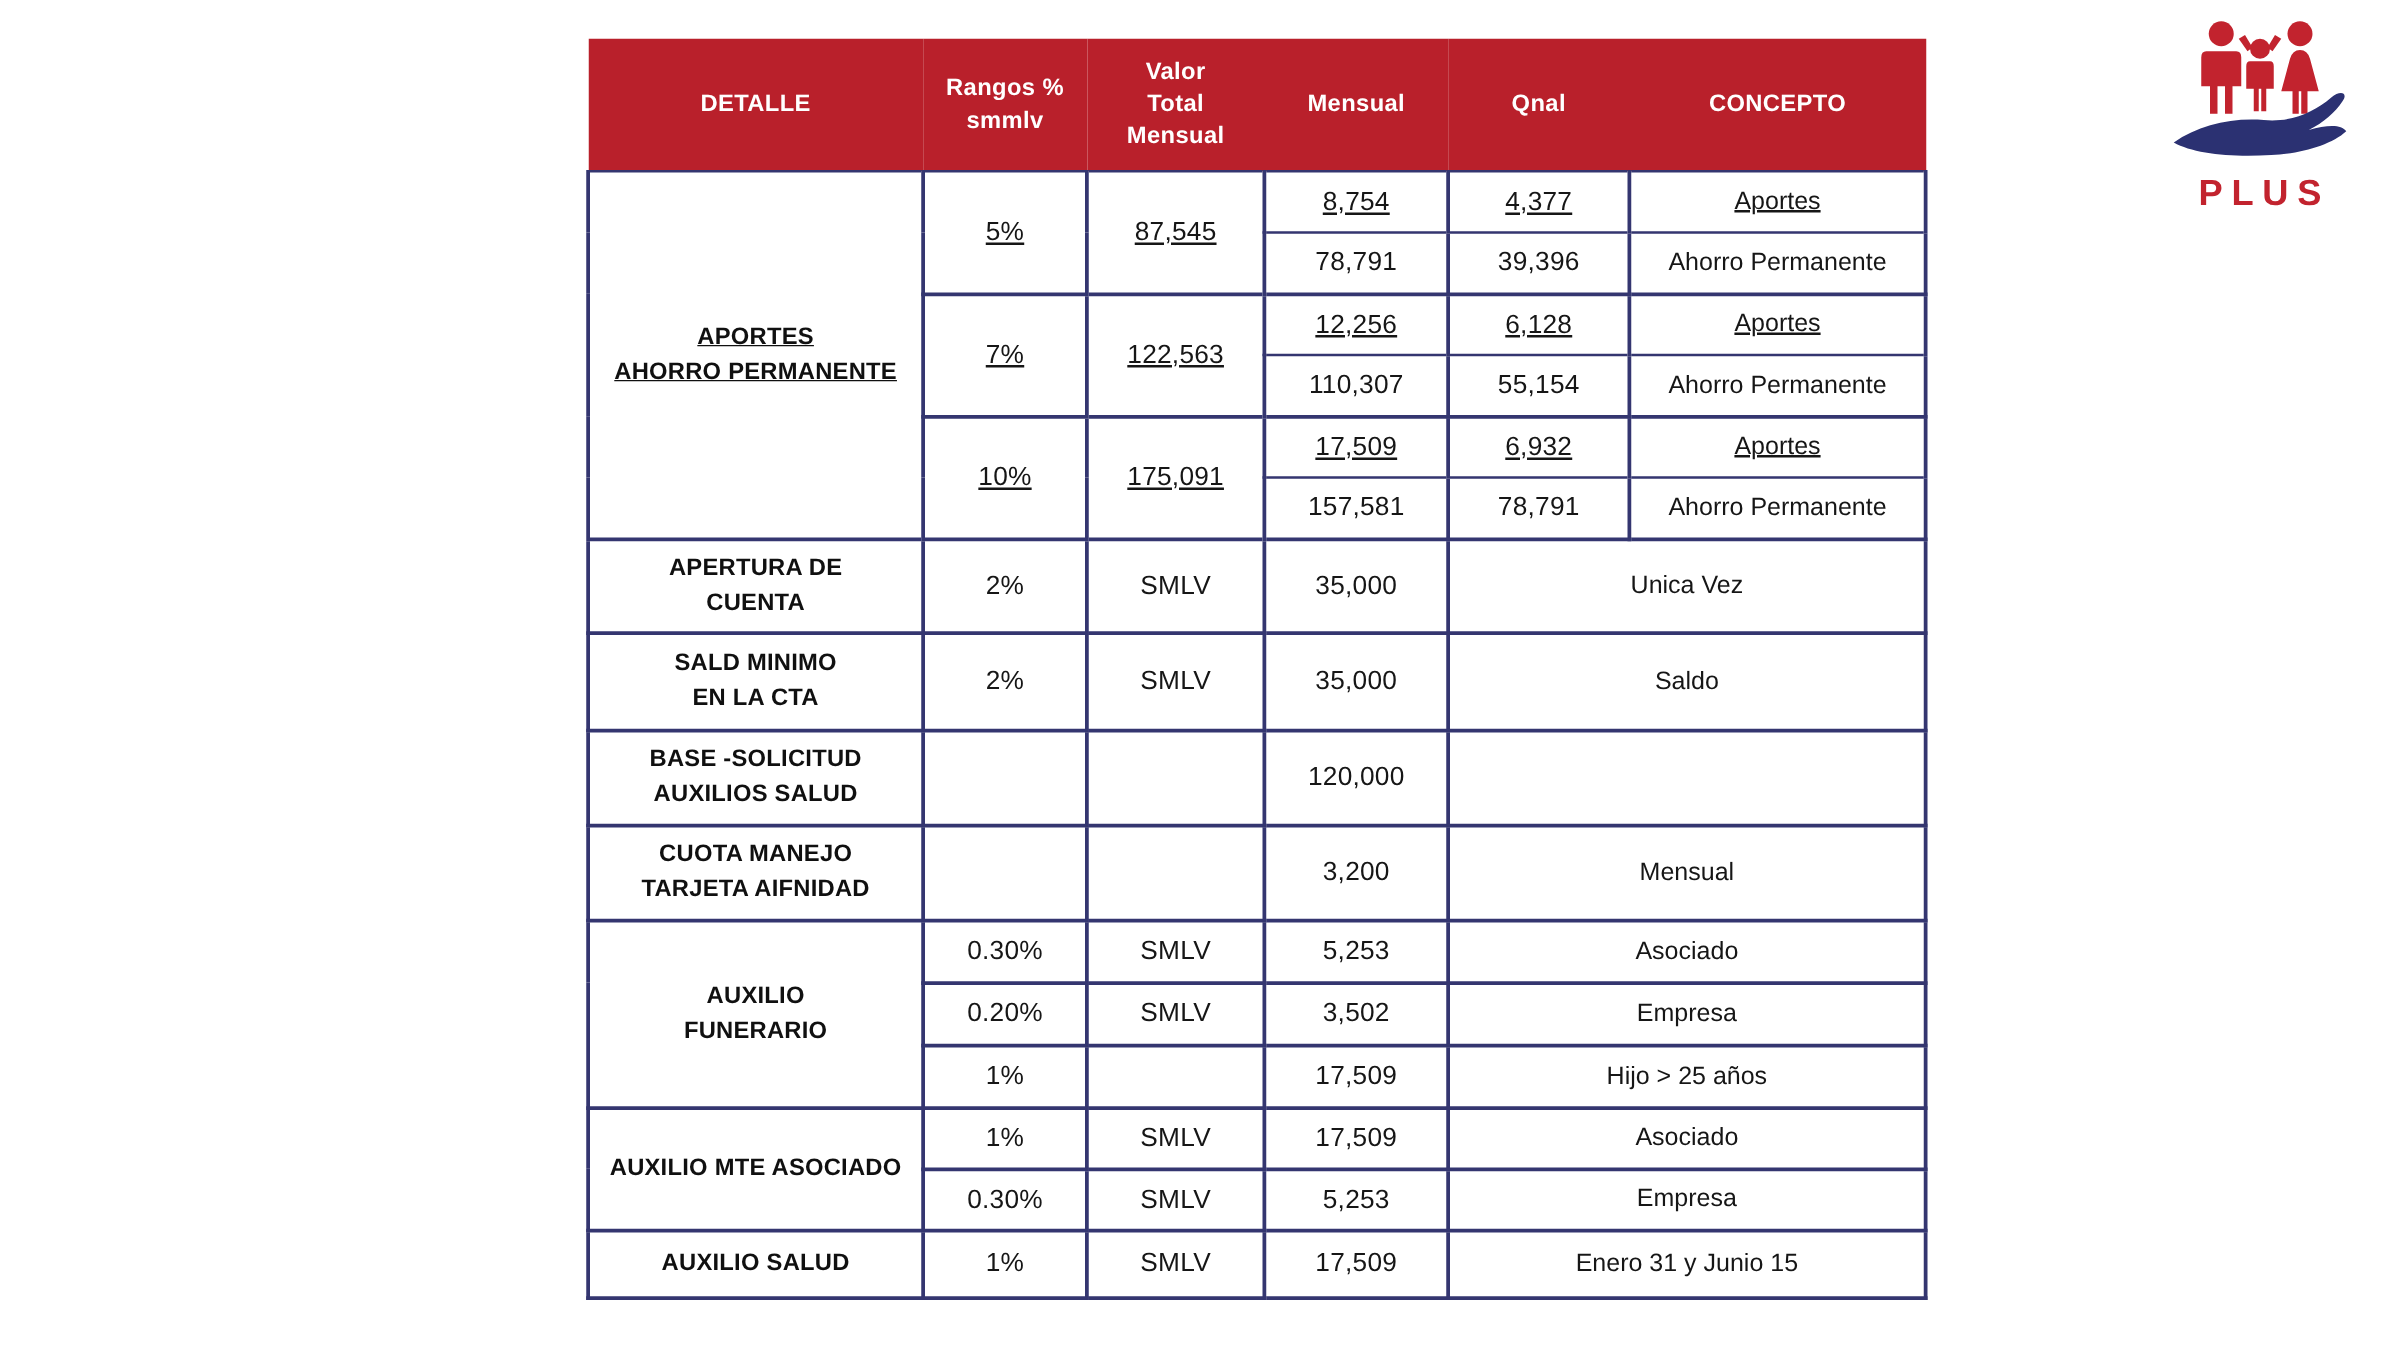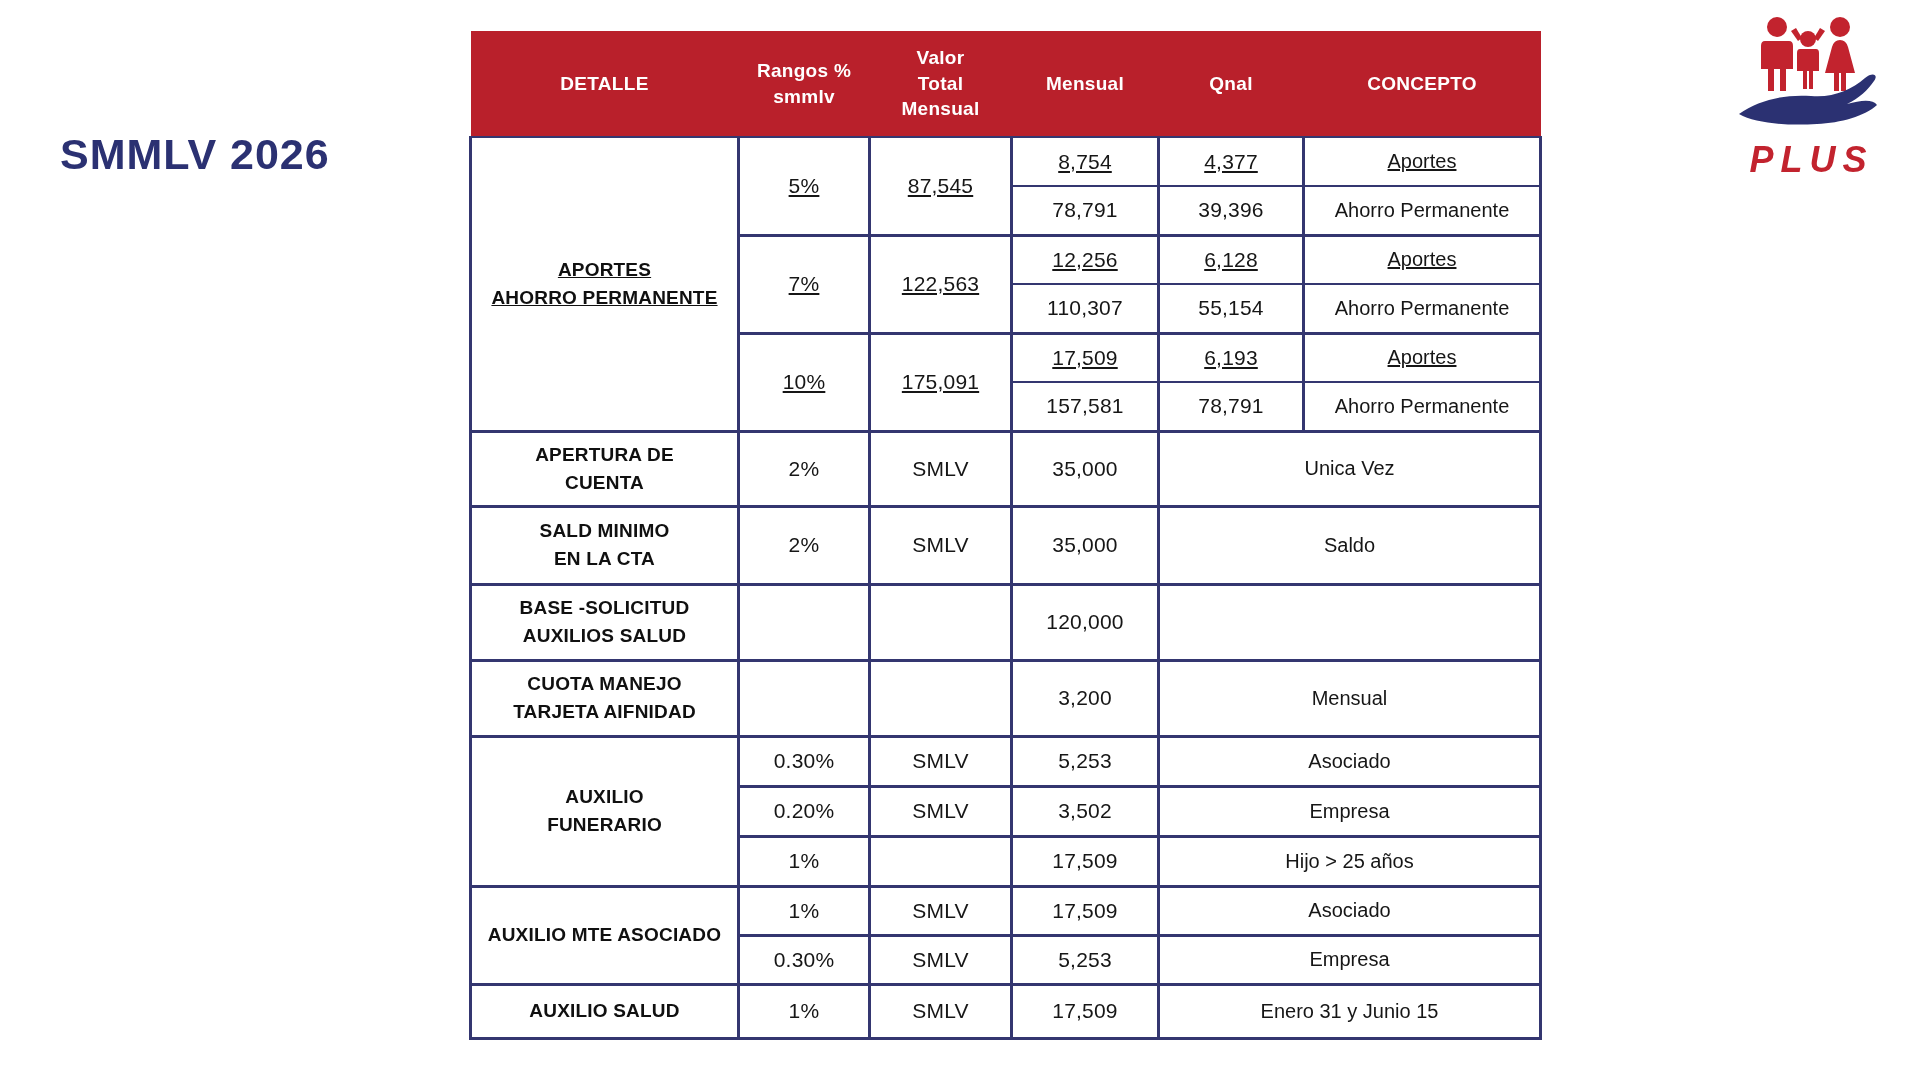--- a/index.html
+++ b/index.html
@@ -38,30 +38,29 @@
   tr.h49{height:49px;} tr.h50{height:50px;} tr.h54{height:54px;}
   tr.h75{height:75px;} tr.h76{height:76px;} tr.h78{height:78px;}
 
   
   .logo{position:absolute;left:1724px;top:14px;width:168px;text-align:center;}
   .logo svg{display:block;margin:0 auto;}
   .logo-name{display:flex;align-items:center;justify-content:center;gap:4px;
     color:var(--navy);font-weight:800;font-size:45px;letter-spacing:1px;margin-top:2px;}
   .e-bars{display:inline-flex;flex-direction:column;justify-content:center;gap:5px;width:27px;height:34px;}
   .e-bars span{display:block;height:6px;background:var(--navy);border-radius:1px;}
-  .logo-plus{color:var(--red-accent);font-style:italic;font-weight:800;font-size:36px;
+  .logo-plus{color:var(--red-accent);font-weight:800;font-size:29px;
     letter-spacing:7px;margin-top:3px;padding-left:7px;}
 </style>
 </head>
 <body>
 
 <div class="canvas">
 
   <div class="title-block">
-    <div class="smmlv-label">SMMLV 2026</div>
   </div>
 
   <div class="table-wrap">
     <table>
       <colgroup>
         <col style="width:268px">
           <col style="width:131px">
           <col style="width:142px">
         <col style="width:147px">
           <col style="width:145px">
@@ -107,21 +106,21 @@
         <tr class="h49 sub">
           <td class="num">110,307</td>
           <td class="num">55,154</td>
           <td class="concepto">Ahorro Permanente</td>
         </tr>
 
         <tr class="h49 presub">
           <td class="num" rowspan="2">10%</td>
           <td class="num" rowspan="2">175,091</td>
           <td class="num">17,509</td>
-          <td class="num">6,193</td>
+          <td class="num">6,932</td>
           <td class="concepto">Aportes</td>
         </tr>
         <tr class="h49 sub">
           <td class="num">157,581</td>
           <td class="num">78,791</td>
           <td class="concepto">Ahorro Permanente</td>
         </tr>
 
         <tr class="h75">
           <td class="detalle">APERTURA DE

